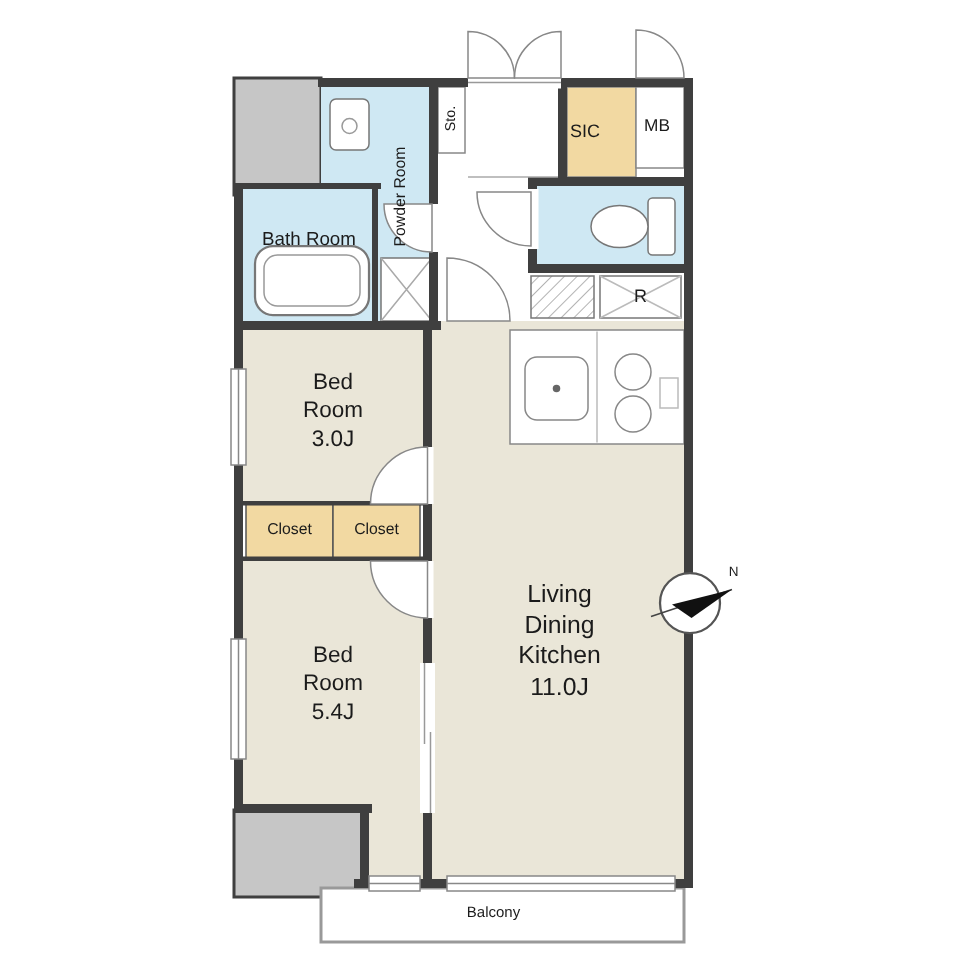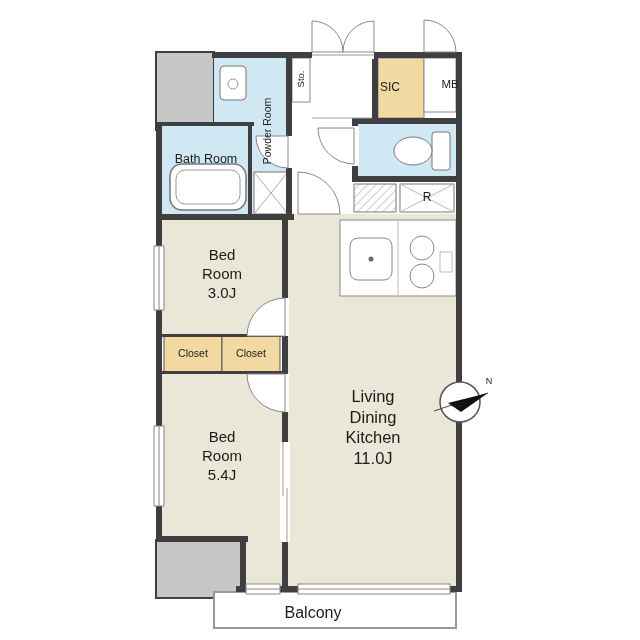--- a/index.html
+++ b/index.html
@@ -137,30 +137,30 @@
     <circle cx="460" cy="402" r="20" fill="#ffffff" stroke="#555" stroke-width="1.5"></circle>
     <line x1="434" y1="411" x2="488" y2="393" stroke="#444" stroke-width="1"></line>
     <polygon points="488,393 448,403 461,412" fill="#111"></polygon>
   </g>
 </svg>
 
 <div class="lbl" style="left:162px;top:140px;width:88px;font-size:12.5px;margin-top:12px;">Bath Room</div>
 <div class="lbl rot" style="left:218px;top:124px;width:100px;height:14px;font-size:10.5px;">Powder Room</div>
 <div class="lbl rot" style="left:281px;top:73px;width:40px;height:12px;font-size:9.5px;">Sto.</div>
 <div class="lbl" style="left:378px;top:80px;width:24px;font-size:12px;">SIC</div>
-<div class="lbl" style="left:428px;top:77px;width:44px;font-size:11.5px;">MB</div>
+<div class="lbl" style="left:416px;top:77px;width:44px;font-size:11.5px;">MB</div>
 <div class="lbl" style="left:400px;top:190px;width:54px;font-size:12px;">R</div>
 <div class="lbl" style="left:162px;top:246px;width:120px;font-size:15px;">Bed
 Room
 3.0J</div>
 <div class="lbl" style="left:164px;top:347px;width:58px;font-size:10.5px;">Closet</div>
 <div class="lbl" style="left:222px;top:347px;width:58px;font-size:10.5px;">Closet</div>
 <div class="lbl" style="left:162px;top:428px;width:120px;font-size:15px;">Bed
 Room
 5.4J</div>
 <div class="lbl" style="left:290px;top:386px;width:166px;font-size:16.5px;">Living
 Dining
 Kitchen
 11.0J</div>
-<div class="lbl" style="left:214px;top:603px;width:198px;font-size:16px;">Balcony</div>
+<div class="lbl" style="left:214px;top:603px;width:198px;font-size:10px;padding-left:16px;">Balcony</div>
 <div class="lbl" style="left:482px;top:376px;width:14px;font-size:9px;">N</div>
 
 </div>
 
 </body></html>

